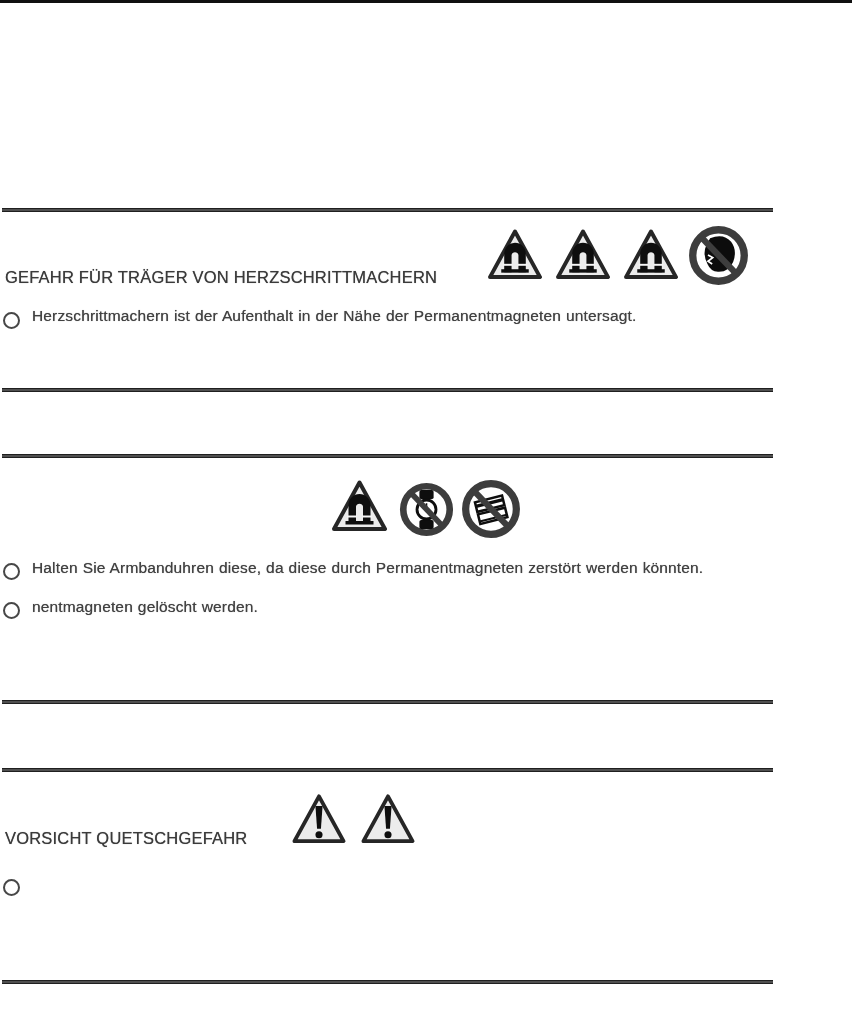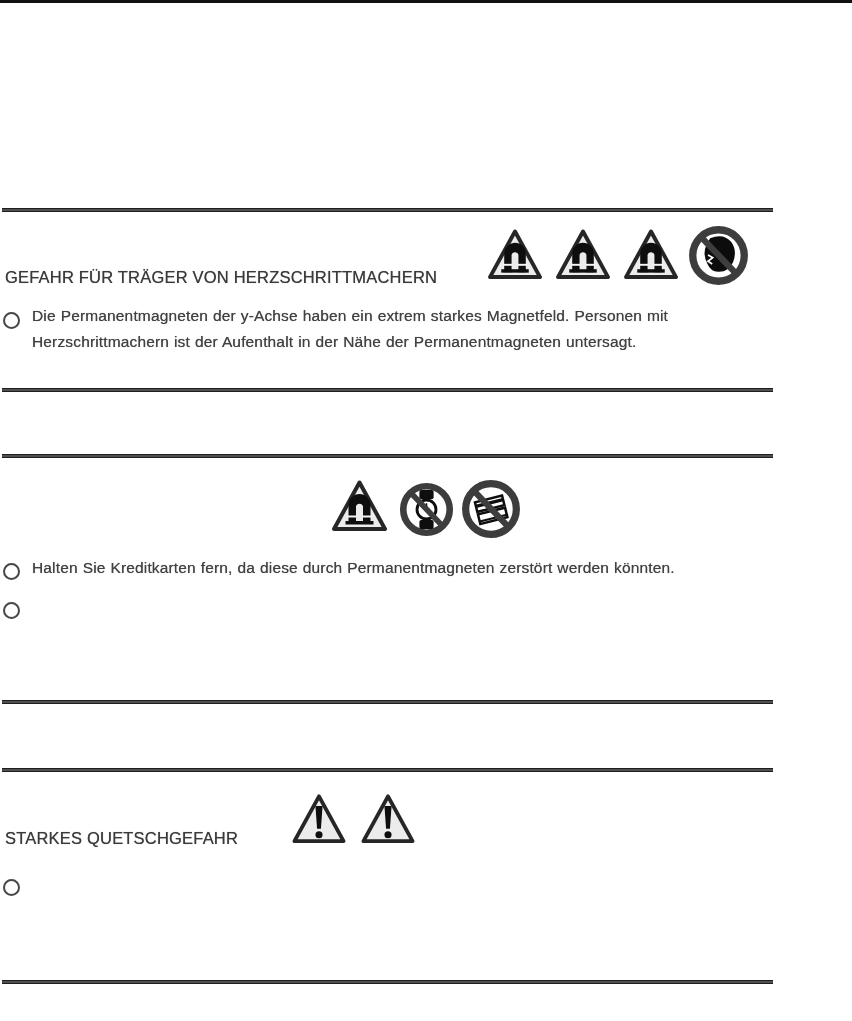--- a/index.html
+++ b/index.html
@@ -93,53 +93,53 @@
     </svg>
   <svg class="ic" style="left:622px;top:228px" width="58" height="53">
       <use href="#sym-warn-magnet"></use>
     </svg>
   <svg class="ic" style="left:688px;top:225px" width="61" height="61">
       <use href="#sym-no-pacemaker"></use>
     </svg>
 
   <div class="marker" style="left:3px;top:312px"></div>
   <div class="btext" style="top:303px;line-height:26px">
-    <div>Die Permanentmagneten der y-Achse haben ein extrem starkes Magnetfeld. Personen mit</div>
     <div>Herzschrittmachern ist der Aufenthalt in der Nähe der Permanentmagneten untersagt.</div>
   </div>
 
   <div class="rule" style="top:388px"></div>
 
   <div class="rule" style="top:454px"></div>
 
 
   <svg class="ic" style="left:330px;top:479px" width="59" height="54">
       <use href="#sym-warn-magnet"></use>
     </svg>
   <svg class="ic" style="left:399px;top:482px" width="55" height="55">
       <use href="#sym-no-watch"></use>
     </svg>
   <svg class="ic" style="left:461px;top:479px" width="60" height="60">
       <use href="#sym-no-cards"></use>
     </svg>
 
   <div class="marker" style="left:3px;top:563px"></div>
   <div class="btext" style="top:554px;line-height:27px">
-    <div>Halten Sie Kreditkarten fern, da diese durch Permanentmagneten zerstört werden könnten.</div>
+    <div>Halten Sie Armbanduhren diese, da diese durch Permanentmagneten zerstört werden könnten.</div>
   </div>
 
   <div class="marker" style="left:3px;top:602px"></div>
   <div class="btext" style="top:593px;line-height:27px">
+    <div>nentmagneten gelöscht werden.</div>
   </div>
 
   <div class="rule" style="top:700px"></div>
 
   <div class="rule" style="top:768px"></div>
 
-  <div class="h" style="top:829px">STARKES QUETSCHGEFAHR</div>
+  <div class="h" style="top:829px">VORSICHT QUETSCHGEFAHR</div>
 
   <svg class="ic" style="left:291px;top:793px" width="56" height="52">
       <use href="#sym-warn-excl"></use>
     </svg>
   <svg class="ic" style="left:360px;top:793px" width="56" height="52">
       <use href="#sym-warn-excl"></use>
     </svg>
 
   <div class="marker" style="left:3px;top:879px"></div>
 

